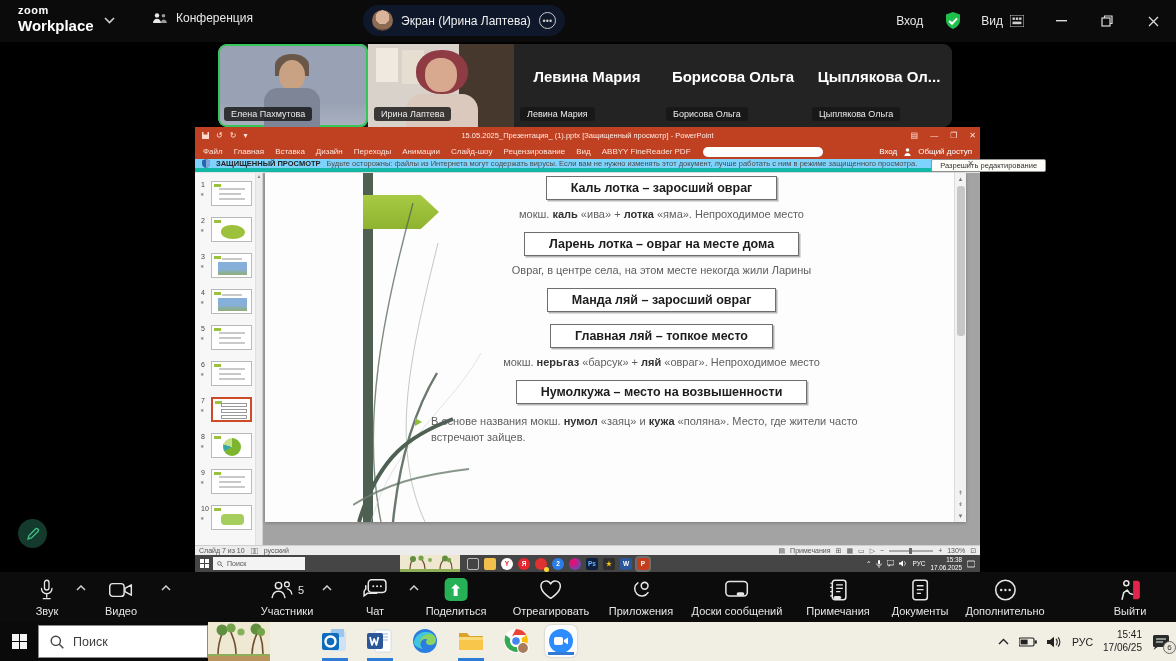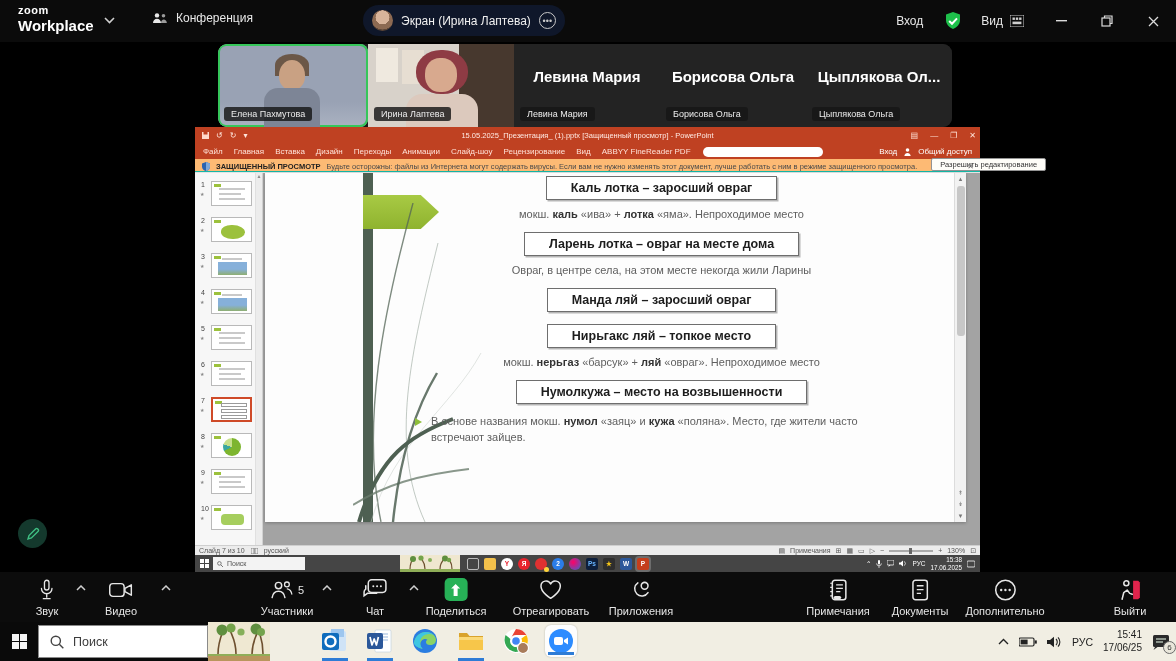--- a/index.html
+++ b/index.html
@@ -42,21 +42,21 @@
   
   .ppt{position:absolute;left:195px;top:127px;width:785px;height:445px;background:#e4e4e4;font-family:"Liberation Sans",sans-serif;}
   .ppt-title{position:absolute;left:0;top:0;right:0;height:17px;background:#bf4122;display:flex;align-items:center;color:#fff;}
   .qat{display:flex;align-items:center;gap:7px;margin-left:7px;font-size:8px;color:#ffe4da;}
   .ppt-title .tctr{position:absolute;left:120px;right:120px;text-align:center;font-size:7.5px;color:#ffe9e2;white-space:nowrap;overflow:hidden;}
   .ppt-title .tbtns{position:absolute;right:4px;top:0;height:17px;display:flex;align-items:center;gap:12px;font-size:8px;color:#ffe4da;}
   .ppt-ribbon{position:absolute;left:0;top:17px;right:0;height:15px;background:#bf4122;display:flex;align-items:center;color:#ffe2d8;font-size:8px;padding-left:8px;}
   .rtabs{display:flex;gap:11px;white-space:nowrap;}
   .rsearch{width:120px;height:10px;background:#fff;border-radius:5px;margin-left:12px;}
   .rright{position:absolute;right:8px;display:flex;align-items:center;gap:7px;font-size:8px;color:#fff;}
-  .ppt-banner{position:absolute;left:0;top:32px;right:0;height:13px;background:#fdba74;border-bottom:1px solid #14b8a6;display:flex;align-items:flex-end;font-size:7.5px;color:#4a4a4a;padding-left:7px;gap:6px;white-space:nowrap;}
+  .ppt-banner{position:absolute;left:0;top:32px;right:0;height:13px;background:#7dd3fc;border-bottom:4px solid #14b8a6;display:flex;align-items:flex-start;font-size:7.5px;color:#4a4a4a;padding-left:7px;gap:6px;white-space:nowrap;}
   .ppt-banner .btitle{font-weight:bold;color:#222;}
   .ppt-banner .bbtn{border:1px solid #939393;background:#fefdf8;border-radius:2px;padding:1px 8px;margin-left:8px;color:#333;}
   .ppt-banner .bx{position:absolute;right:6px;color:#666;font-size:8px;}
 
   .ppt-work{position:absolute;left:0;top:46px;right:0;bottom:27px;background:#e2e2e2;}
   .thumbs{position:absolute;left:0;top:0;bottom:0;width:68px;background:#f7f7f7;border-right:1px solid #d2d2d2;padding:6px 0 0 0;overflow:hidden;}
   .thumbs .scroll{position:absolute;right:0;top:0;bottom:0;width:7px;background:#ececec;border-left:1px solid #e0e0e0;color:#888;font-size:5px;text-align:center;}
   .thumb-row{position:relative;height:36px;}
   .thumb-num{position:absolute;left:6px;top:2px;font-size:7px;color:#444;}
   .thumb-star{position:absolute;left:5px;top:12px;font-size:5px;color:#8a8a8a;}
@@ -392,21 +392,21 @@
             <path d="M6 319 C 26 252, 58 232, 100 216" stroke="#4e6052" stroke-width="4" fill="none"></path>
             <path d="M0 302 C 32 282, 64 272, 116 266" stroke="#6b7d6e" stroke-width="2" fill="none" opacity=".8"></path>
             <path d="M40 319 C 46 260, 60 210, 84 170" stroke="#4e6052" stroke-width="2.4" fill="none" opacity=".85"></path>
           </svg>
           <div class="content" id="slide-content">
               <div><div class="h-box first">Каль лотка – заросший овраг</div></div>
               <div class="t-line"><span>мокш. </span><b>каль</b><span> «ива» + </span><b>лотка</b><span> «яма». Непроходимое место</span></div>
               <div><div class="h-box">Ларень лотка – овраг на месте дома</div></div>
               <div class="t-line"><span>Овраг, в центре села, на этом месте некогда жили Ларины</span></div>
               <div><div class="h-box">Манда ляй – заросший овраг</div></div>
-              <div><div class="h-box">Нирьгакс ляй – топкое место</div></div>
+              <div><div class="h-box">Главная ляй – топкое место</div></div>
               <div class="t-line"><span>мокш. </span><b>нерьгаз</b><span> «барсук» + </span><b>ляй</b><span> «овраг». Непроходимое место</span></div>
               <div><div class="h-box">Нумолкужа – место на возвышенности</div></div>
               <div class="b-row"><span class="b-arrow"></span><span>В основе названия мокш. </span><b>нумол</b><span> «заяц» и </span><b>кужа</b><span> «поляна». Место, где жители часто встречают зайцев.</span></div>
             </div>
           <div class="vscroll">
             <div class="a" style="top:3px;">▲</div>
             <div class="vthumb"></div>
             <div class="a" style="bottom:26px;">↟</div>
             <div class="a" style="bottom:15px;">↡</div>
             <div class="a" style="bottom:3px;">▼</div>
@@ -615,20 +615,29 @@
     <div class="zitem" style="left:641px;">
       <div class="ico">
           <svg width="22" height="22" viewBox="0 0 26 26">
             <circle cx="17.5" cy="8" r="4" fill="none" stroke="#e6e6e6" stroke-width="1.8"></circle>
             <path d="M9.5 4.5A8.5 8.5 0 1 0 21.5 16" fill="none" stroke="#e6e6e6" stroke-width="1.8" stroke-linecap="round"></path>
           </svg>
         </div>
       <div class="lbl">Приложения</div>
     </div>
 
+    <div class="zitem" style="left:737px;">
+      <div class="ico">
+          <svg width="24" height="20" viewBox="0 0 28 23">
+            <rect x="1.5" y="1.5" width="25" height="17" rx="4" fill="none" stroke="#e6e6e6" stroke-width="1.8"></rect>
+            <rect x="14" y="14" width="9" height="4.5" rx="2.2" fill="#e6e6e6"></rect>
+          </svg>
+        </div>
+      <div class="lbl">Доски сообщений</div>
+    </div>
 
     <div class="zitem" style="left:838px;">
       <div class="ico">
           <svg width="18" height="22" viewBox="0 0 21 26">
             <rect x="3.5" y="1.5" width="16" height="23" rx="3" fill="none" stroke="#e6e6e6" stroke-width="1.8"></rect>
             <path d="M8 7h8M8 11h8M8 15h5" stroke="#e6e6e6" stroke-width="1.5"></path>
             <path d="M1 5h3M1 10h3M1 15h3M1 20h3" stroke="#e6e6e6" stroke-width="1.4"></path>
             <rect x="5" y="20" width="9" height="4" rx="2" fill="#e6e6e6"></rect>
           </svg>
         </div>

